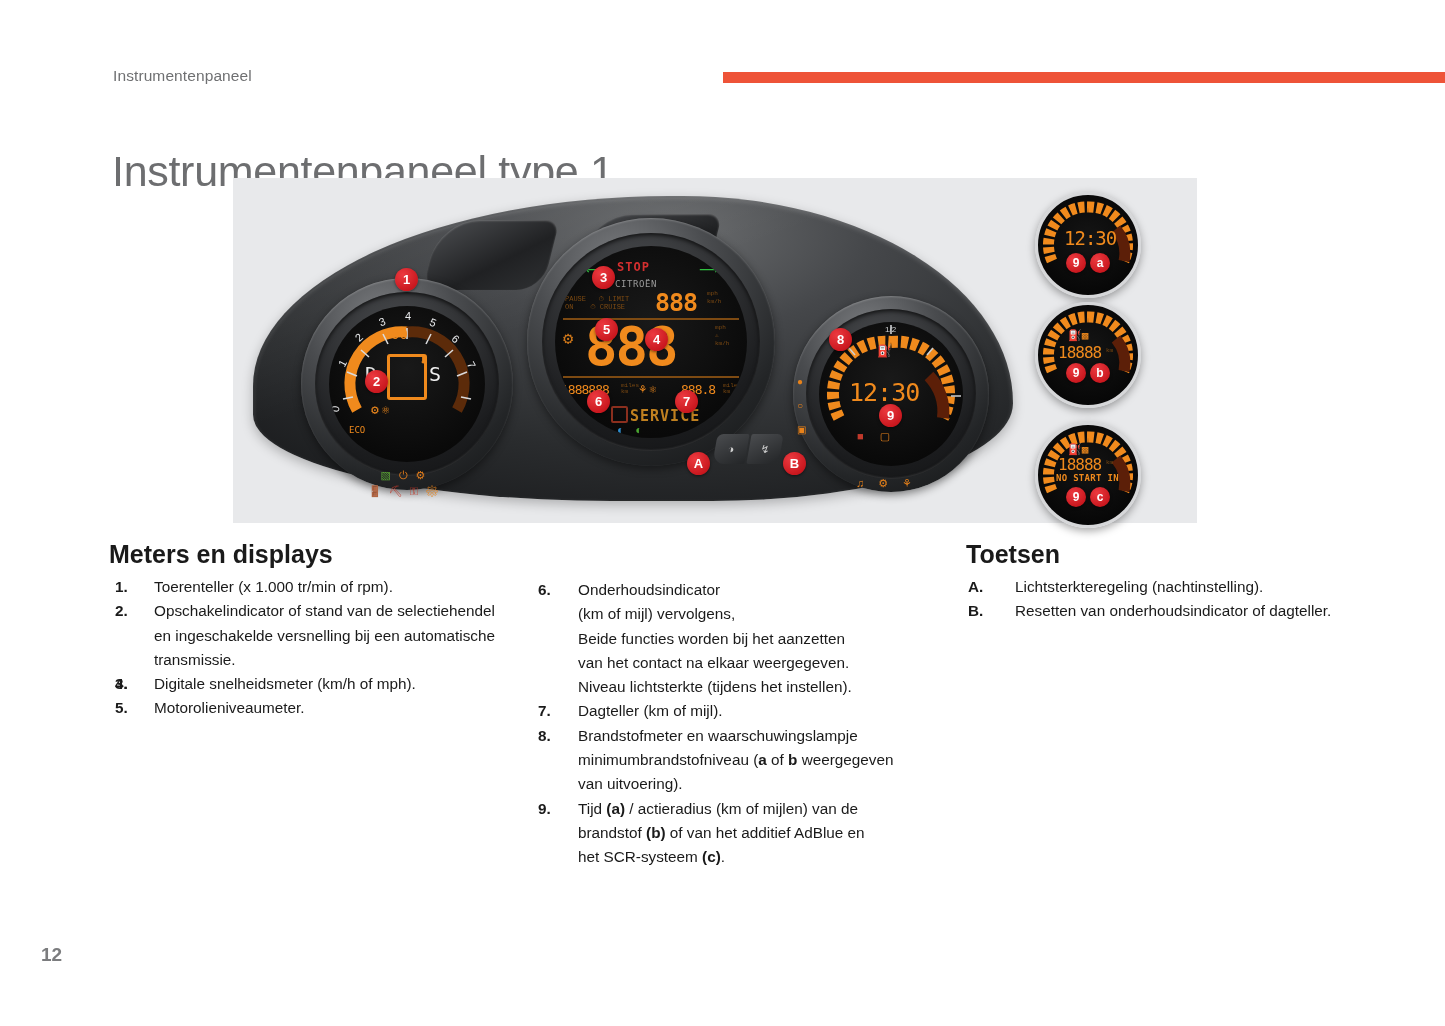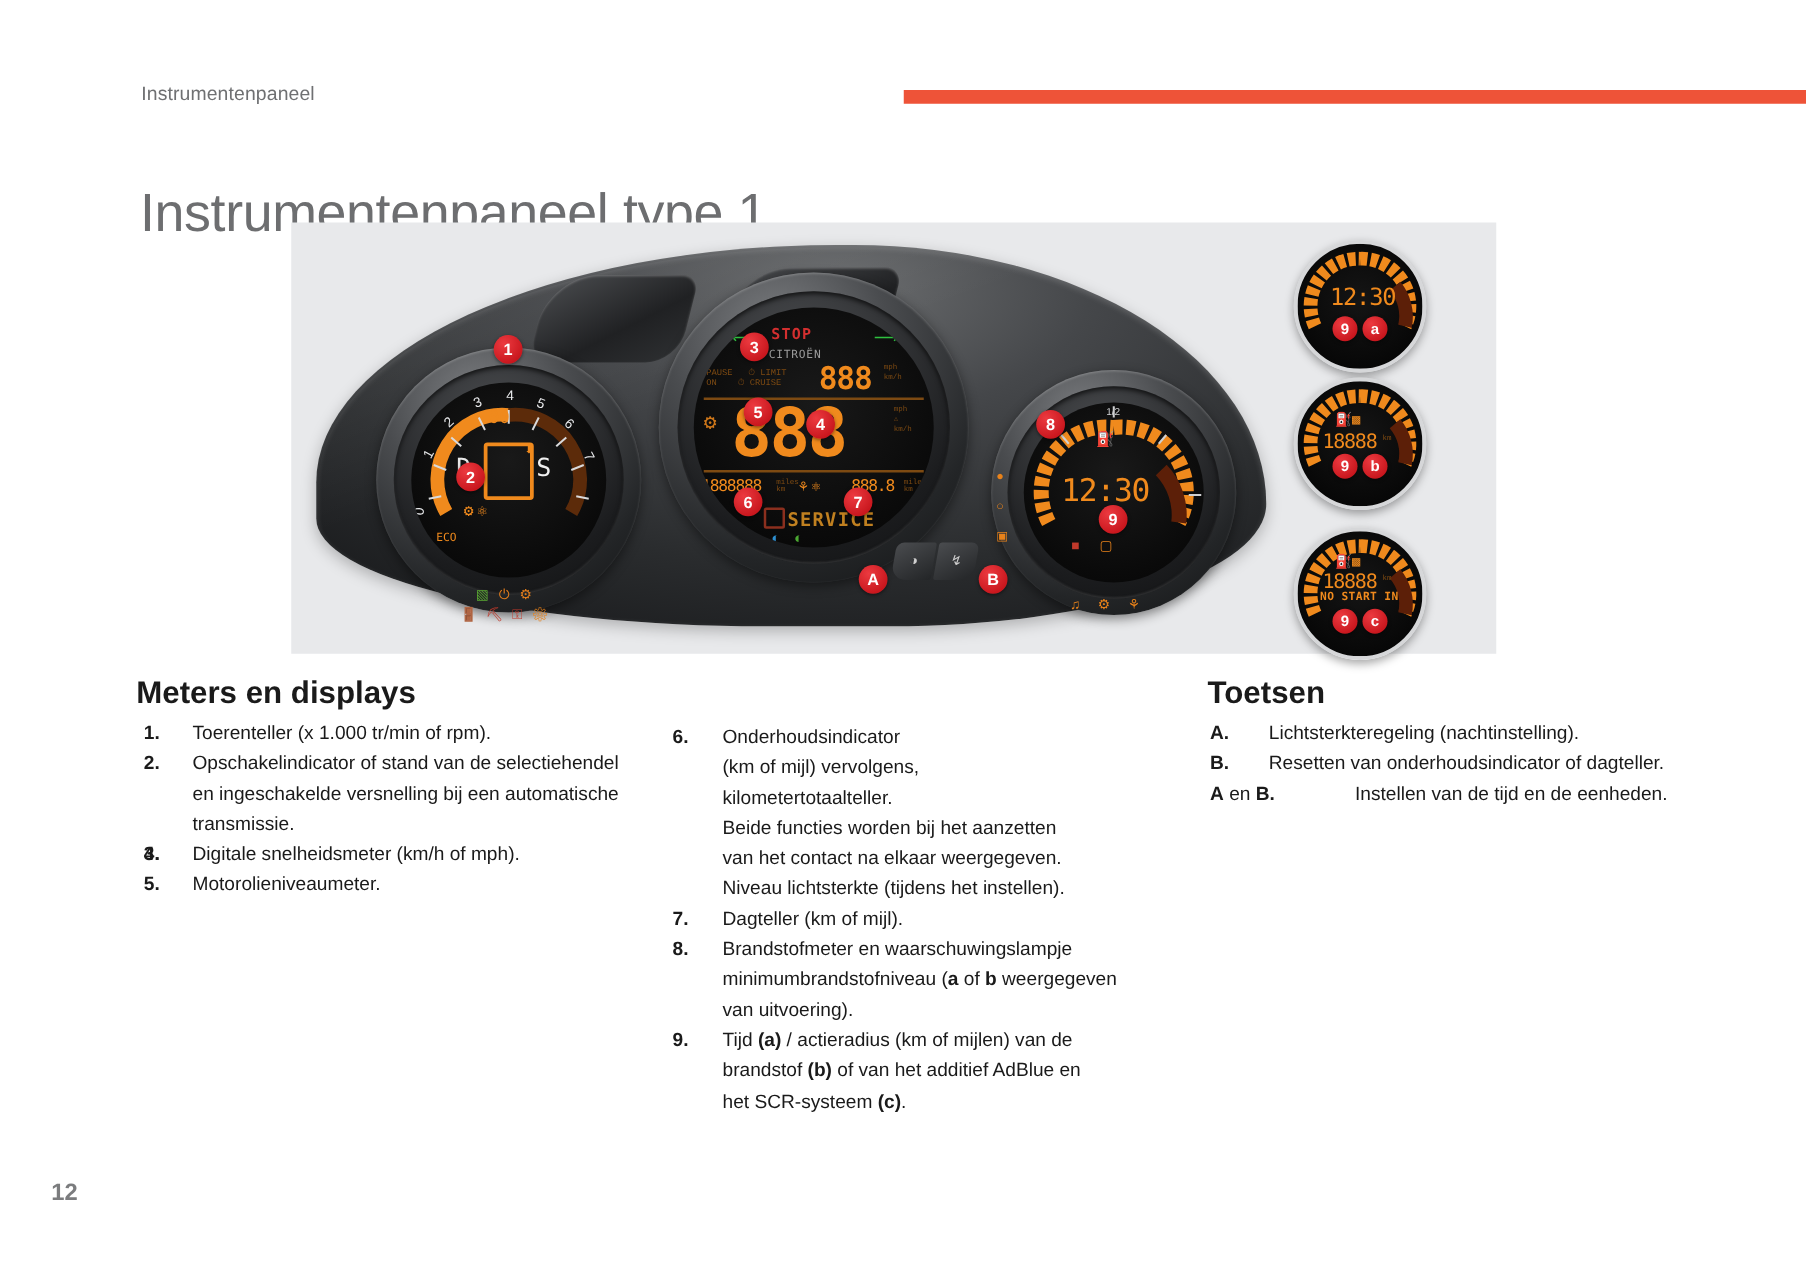--- a/index.html
+++ b/index.html
@@ -303,38 +303,36 @@
     <li><span class="num">3.</span></li>
     <li><span class="num">4.</span><span>Digitale snelheidsmeter (km/h of mph).</span></li>
     <li><span class="num">5.</span><span>Motorolieniveaumeter.</span></li>
   </ul>
 </div>
 
 <div class="col" style="left:538px;top:578px;width:400px;">
   <ul class="items">
     <li style="padding-left:40px;"><span class="num" style="left:0;">6.</span><span>Onderhoudsindicator</span></li>
     <li style="padding-left:40px;"><span>(km of mijl) vervolgens,</span></li>
-    <li style="padding-left:40px;"><span>kilometertotaalteller.</span></li>
     <li style="padding-left:40px;"><span>Beide functies worden bij het aanzetten</span></li>
     <li style="padding-left:40px;"><span>van het contact na elkaar weergegeven.</span></li>
     <li style="padding-left:40px;"><span>Niveau lichtsterkte (tijdens het instellen).</span></li>
     <li style="padding-left:40px;"><span class="num" style="left:0;">7.</span><span>Dagteller (km of mijl).</span></li>
     <li style="padding-left:40px;">
       <span class="num" style="left:0;">8.</span>
       <span><span>Brandstofmeter en waarschuwingslampje</span><br><span>minimumbrandstofniveau (</span><b>a</b><span> of </span><b>b</b><span> weergegeven</span><br><span>van uitvoering).</span></span>
     </li>
     <li style="padding-left:40px;">
       <span class="num" style="left:0;">9.</span>
       <span><span>Tijd </span><b>(a)</b><span> / actieradius (km of mijlen) van de</span><br><span>brandstof </span><b>(b)</b><span> of van het additief AdBlue en</span><br><span>het SCR-systeem </span><b>(c)</b><span>.</span></span>
     </li>
   </ul>
 </div>
 
 <div class="col" style="left:966px;top:540px;width:430px;">
   <div class="sec-title">Toetsen</div>
   <ul class="items keys">
     <li><span class="num">A.</span><span>Lichtsterkteregeling (nachtinstelling).</span></li>
     <li><span class="num">B.</span><span>Resetten van onderhoudsindicator of dagteller.</span></li>
-    <li class="ab"><span class="num"><b>A</b> en <b>B.</b></span><span>Instellen van de tijd en de eenheden.</span></li>
   </ul>
 </div>
 
 <div id="page-number">12</div>
 
 </body></html>

